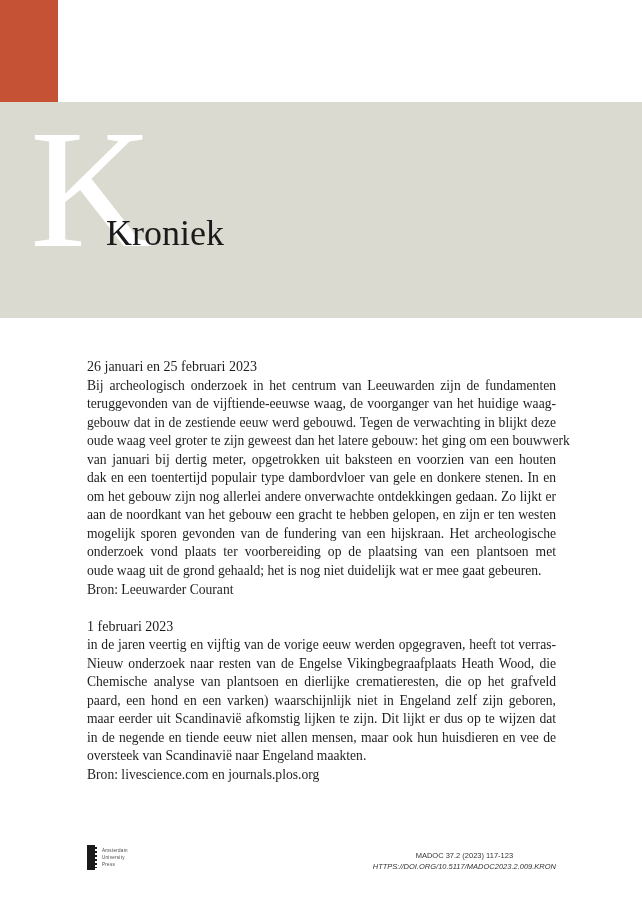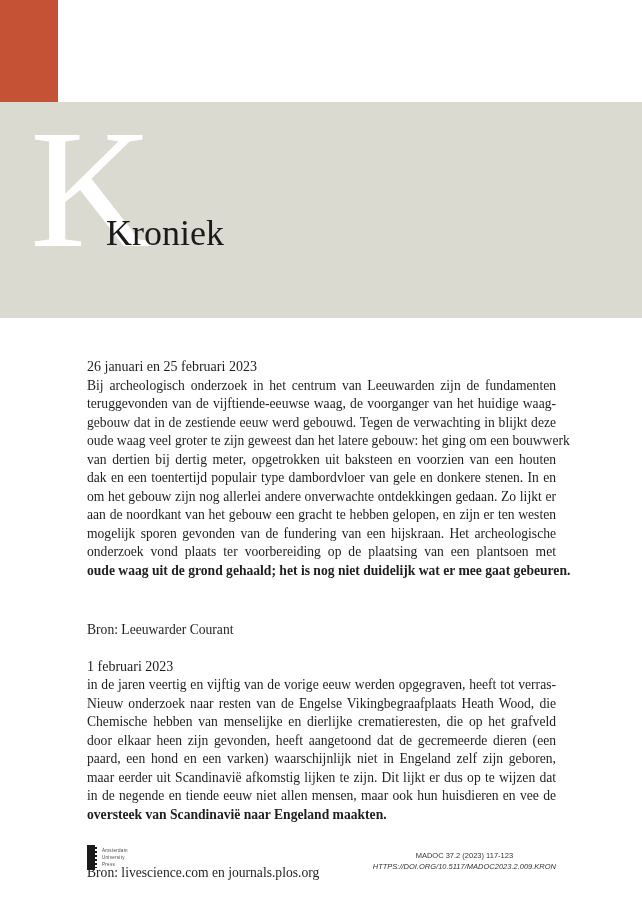--- a/index.html
+++ b/index.html
@@ -21,22 +21,22 @@
     font-family: "Liberation Serif", "DejaVu Serif", serif;
     font-weight: normal; font-size: 36px; line-height: 40px; color: #1a1a1a;
   }
   .content { position: absolute; left: 87px; top: 358px; width: 469px; }
   .entry { margin-bottom: 18.5px; }
   .entry-date { font-weight: normal; font-size: 14px; line-height: 18.5px; height: 18.5px; }
   .line {
     font-size: 13.6px; line-height: 18.55px; height: 18.55px;
     text-align: justify; text-align-last: justify; white-space: nowrap; overflow: visible;
   }
-  .line.last { text-align-last: left; font-weight: bold; }
-  .source { font-size: 13.6px; line-height: 18.55px; margin-top: 40px; }
+  .line.last { text-align-last: left; }
+  .source { font-size: 13.6px; line-height: 18.55px; }
   .footer-logo { position: absolute; left: 87px; top: 845px; height: 25px; display: flex; align-items: flex-start; }
   .logo-bar { width: 8px; height: 25px; background: #1a1a1a; position: relative; }
   .logo-bar::after {
     content: ""; position: absolute; right: -2px; top: 2px; width: 2px; height: 21px;
     background: repeating-linear-gradient(to bottom, #1a1a1a 0 2px, transparent 2px 4px);
   }
   .logo-text { margin-left: 7px; font-family: "Liberation Sans", "DejaVu Sans", sans-serif; font-size: 4.5px; line-height: 7px; color: #444; letter-spacing: 0.3px; padding-top: 2px; }
   .footer-meta { position: absolute; right: 86px; top: 850px; text-align: center; font-family: "Liberation Sans", "DejaVu Sans", sans-serif; font-size: 7.5px; line-height: 11px; color: #333; }
   .footer-doi { font-style: italic; }
 </style>
@@ -49,38 +49,37 @@
 <h1 class="title" style="margin:0">Kroniek</h1>
 
 <div class="content">
   <div class="entry">
     <div class="entry-date">26 januari en 25 februari 2023</div>
     <div>
       <div class="line">Bij archeologisch onderzoek in het centrum van Leeuwarden zijn de fundamenten</div>
       <div class="line">teruggevonden van de vijftiende-eeuwse waag, de voorganger van het huidige waag-</div>
       <div class="line">gebouw dat in de zestiende eeuw werd gebouwd. Tegen de verwachting in blijkt deze</div>
       <div class="line">oude waag veel groter te zijn geweest dan het latere gebouw: het ging om een bouwwerk</div>
-      <div class="line">van dertien bij dertig meter, opgetrokken uit baksteen en voorzien van een houten</div>
+      <div class="line">van januari bij dertig meter, opgetrokken uit baksteen en voorzien van een houten</div>
       <div class="line">dak en een toentertijd populair type dambordvloer van gele en donkere stenen. In en</div>
       <div class="line">om het gebouw zijn nog allerlei andere onverwachte ontdekkingen gedaan. Zo lijkt er</div>
       <div class="line">aan de noordkant van het gebouw een gracht te hebben gelopen, en zijn er ten westen</div>
       <div class="line">mogelijk sporen gevonden van de fundering van een hijskraan. Het archeologische</div>
       <div class="line">onderzoek vond plaats ter voorbereiding op de plaatsing van een plantsoen met</div>
       <div class="line last">oude waag uit de grond gehaald; het is nog niet duidelijk wat er mee gaat gebeuren.</div>
     </div>
     <div class="source">Bron: Leeuwarder Courant</div>
   </div>
 
   <div class="entry">
     <div class="entry-date">1 februari 2023</div>
     <div>
       <div class="line">in de jaren veertig en vijftig van de vorige eeuw werden opgegraven, heeft tot verras-</div>
       <div class="line">Nieuw onderzoek naar resten van de Engelse Vikingbegraafplaats Heath Wood, die</div>
-      <div class="line">Chemische hebben van menselijke en dierlijke crematieresten, die op het grafveld</div>
-      <div class="line">door elkaar heen zijn gevonden, heeft aangetoond dat de gecremeerde dieren (een</div>
+      <div class="line">Chemische analyse van plantsoen en dierlijke crematieresten, die op het grafveld</div>
       <div class="line">paard, een hond en een varken) waarschijnlijk niet in Engeland zelf zijn geboren,</div>
       <div class="line">maar eerder uit Scandinavië afkomstig lijken te zijn. Dit lijkt er dus op te wijzen dat</div>
       <div class="line">in de negende en tiende eeuw niet allen mensen, maar ook hun huisdieren en vee de</div>
       <div class="line last">oversteek van Scandinavië naar Engeland maakten.</div>
     </div>
     <div class="source">Bron: livescience.com en journals.plos.org</div>
   </div>
 </div>
 
 <div class="footer-logo">

